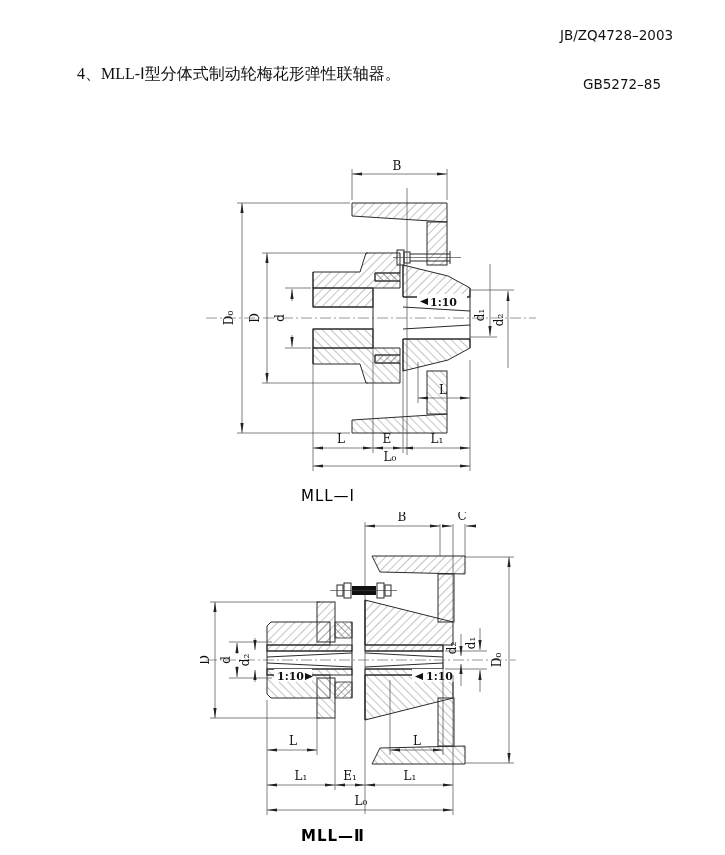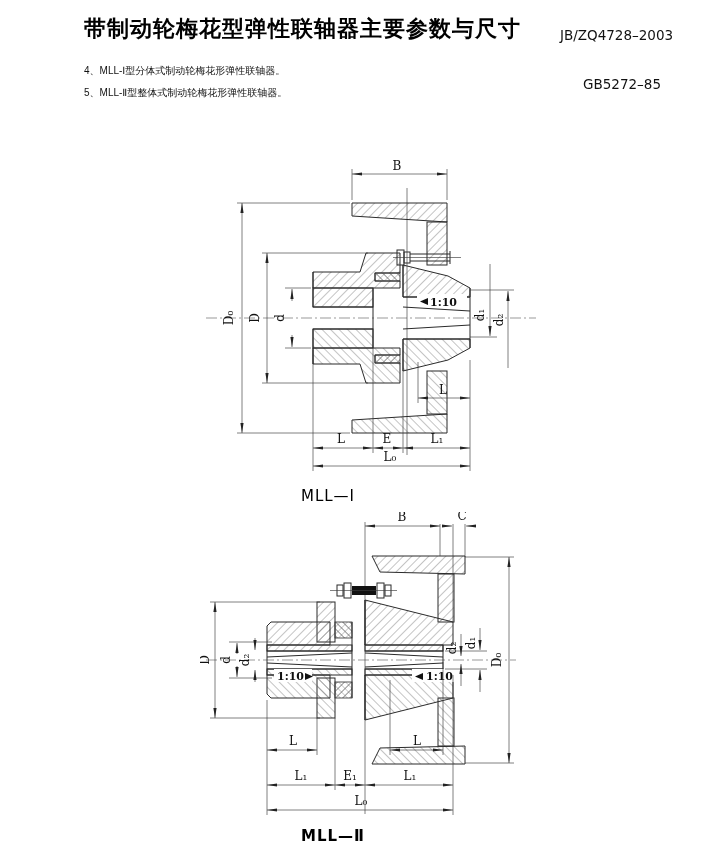--- a/index.html
+++ b/index.html
@@ -3,22 +3,22 @@
 <meta charset="utf-8">
 <style>
   html,body{margin:0;padding:0;background:#fff;}
   .page{position:relative;width:725px;height:855px;background:#ffffff;overflow:hidden;
         font-family:"Liberation Sans",sans-serif;color:#111;}
   .title{position:absolute;left:84px;top:14px;width:460px;font-size:22px;font-weight:bold;
          letter-spacing:1px;color:#000;font-family:"Liberation Sans",sans-serif;white-space:nowrap;}
   .std{position:absolute;font-size:13.5px;color:#111;font-family:"DejaVu Sans",sans-serif;white-space:nowrap;}
   .std1{left:560px;top:27px;}
   .std2{left:583px;top:44px;margin-top:32px;}
-  .note{position:absolute;left:77px;font-size:10px;color:#111;
-        font-family:Liberation Sans, sans-serif;white-space:nowrap;margin-left:7px;}
+  .note{position:absolute;left:77px;font-size:16px;color:#111;
+        font-family:Liberation Serif, serif;white-space:nowrap;}
   .note1{top:64px;}
   .note2{top:86px;}
   .fig{position:absolute;}
   .fig1{left:200px;top:155px;width:340px;height:330px;}
   .fig2{left:200px;top:512px;width:325px;height:306px;}
   .caption{position:absolute;font-size:15px;letter-spacing:1px;color:#000000;
            font-family:"DejaVu Sans",sans-serif;width:100px;text-align:center;}
   .cap1{left:278px;top:487px;}
   .cap2{left:283px;top:827px;font-weight:bold;}
   
@@ -29,25 +29,23 @@
   .cl{fill:none;stroke:#555;stroke-width:0.6;stroke-dasharray:11 3 2 3;}
   .dl{font:12px "DejaVu Serif",serif;fill:#111;}
   .tp{font:bold 11px "DejaVu Serif",serif;fill:#111;}
   .mask{fill:#fff;stroke:none;}
 </style>
 </head>
 <body>
 
 <div class="page">
 
-  <div class="title">带制动轮梅花型弹性联轴器主要参数与尺寸</div>
   <div class="std std1">JB/ZQ4728–2003</div>
   <div class="std std2">GB5272–85</div>
   <div class="note note1">4、MLL-Ⅰ型分体式制动轮梅花形弹性联轴器。</div>
-  <div class="note note2">5、MLL-Ⅱ型整体式制动轮梅花形弹性联轴器。</div>
 
   <svg class="fig fig1" viewBox="200 155 340 330" xmlns="http://www.w3.org/2000/svg" xmlns:xlink="http://www.w3.org/1999/xlink">
     <defs>
       <pattern id="hatch" patternUnits="userSpaceOnUse" width="6" height="6" patternTransform="rotate(45)">
         <line x1="0" y1="-1" x2="0" y2="7" stroke="#6b6b6b" stroke-width="0.8"></line>
       </pattern>
       <pattern id="cross" patternUnits="userSpaceOnUse" width="5" height="5" patternTransform="rotate(45)">
         <line x1="0" y1="-1" x2="0" y2="6" stroke="#666" stroke-width="0.7"></line>
         <line x1="-1" y1="2.5" x2="6" y2="2.5" stroke="#666" stroke-width="0.7"></line>
       </pattern>

